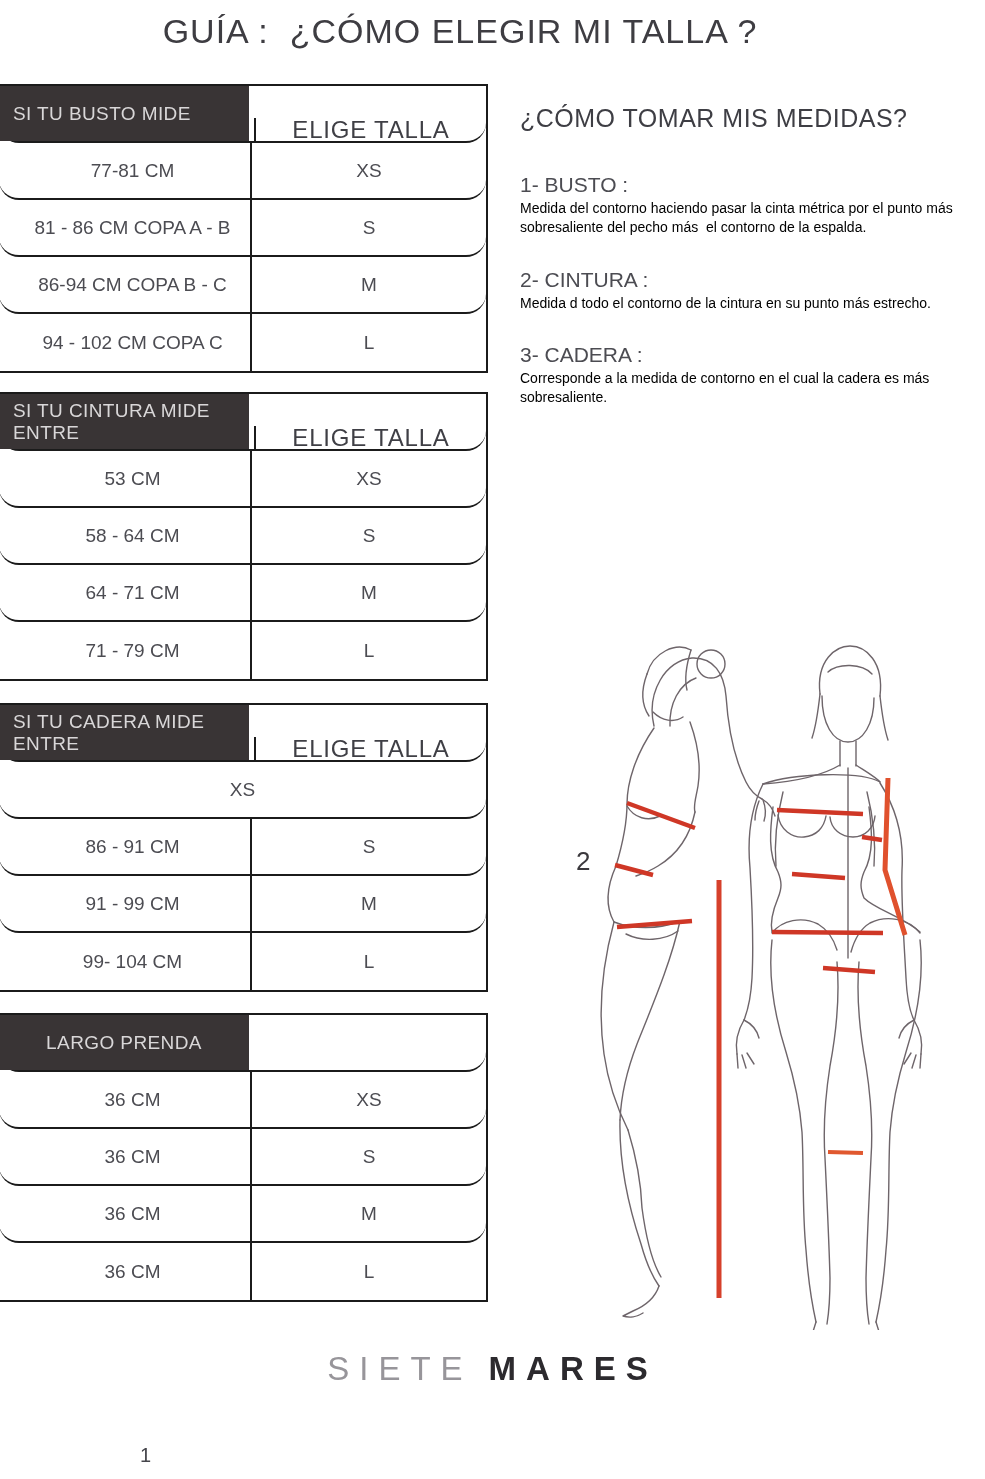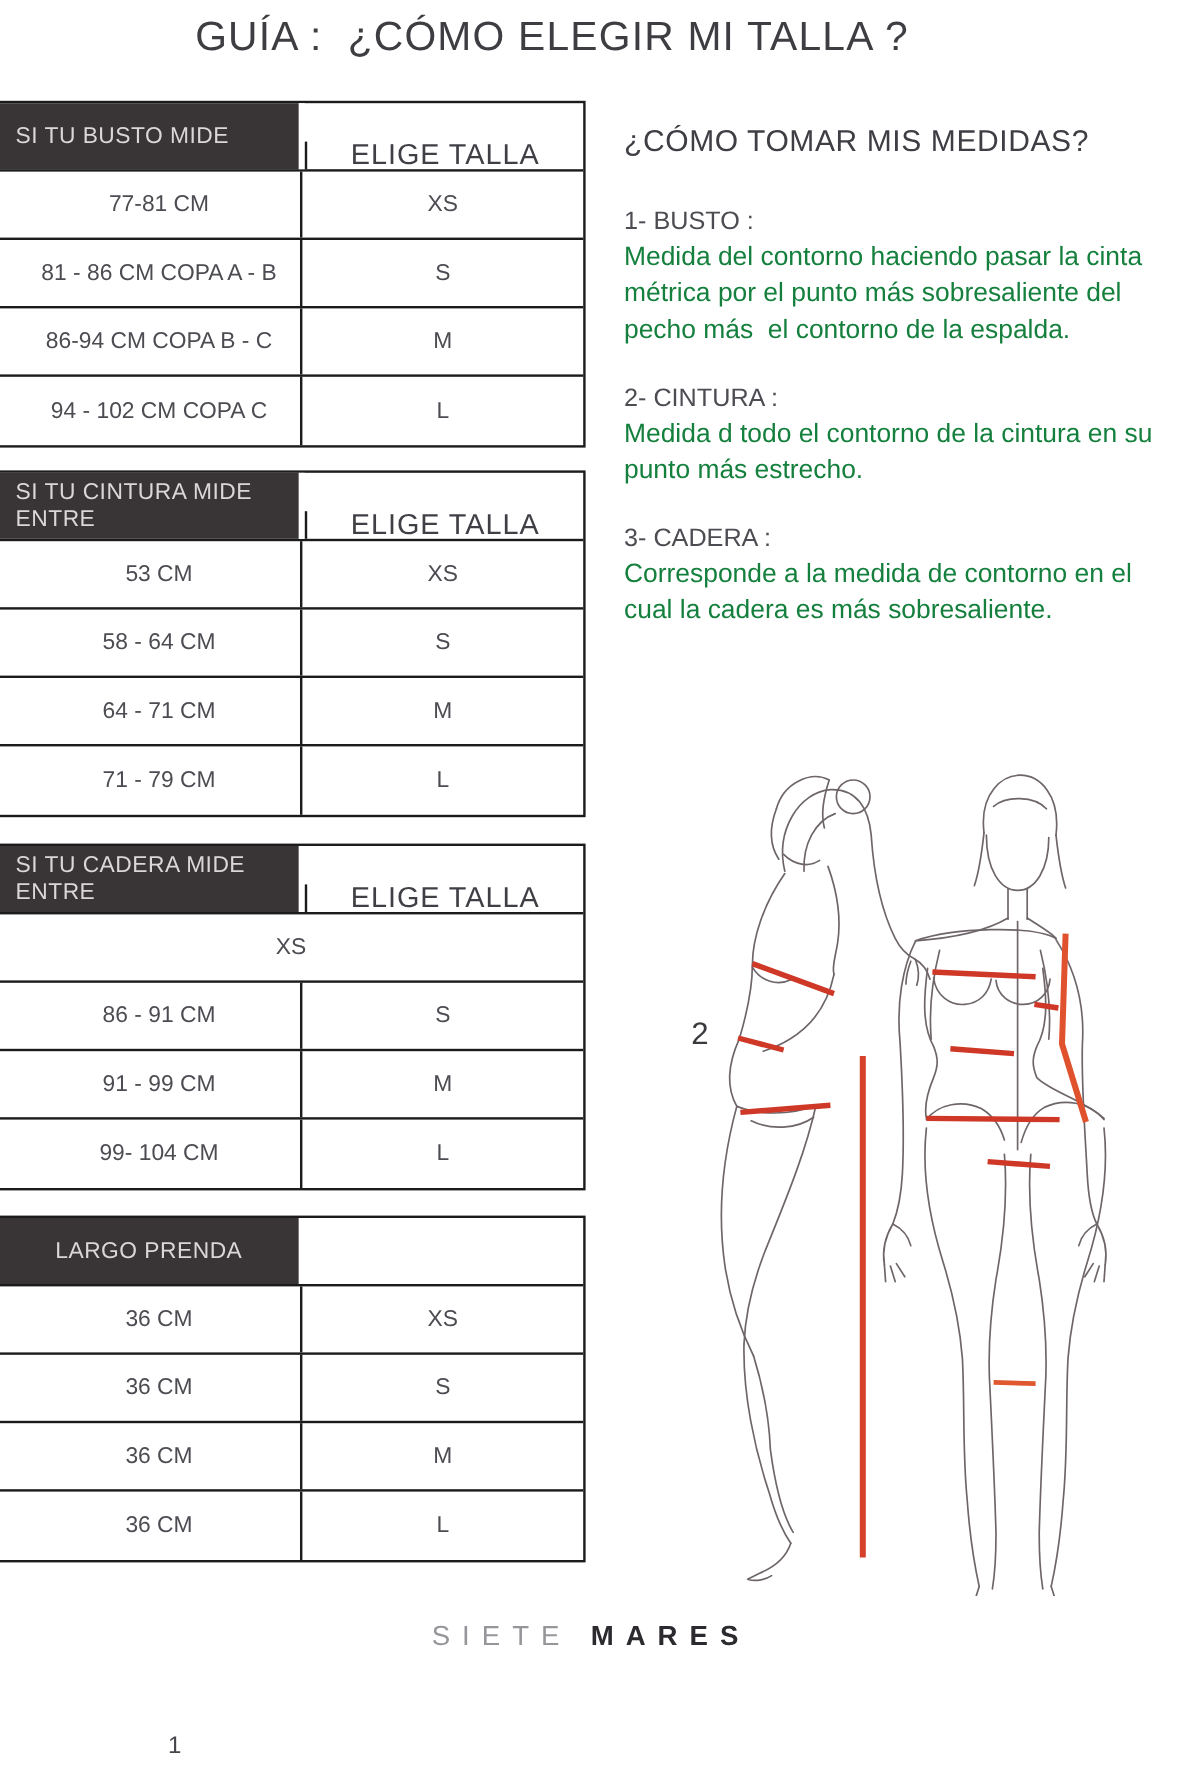--- a/index.html
+++ b/index.html
@@ -10,51 +10,51 @@
   .page-title{
     position:absolute;top:12px;left:0;width:920px;text-align:center;
     font-size:34px;letter-spacing:1px;color:#3e3d42;white-space:pre-wrap;
   }
   
   .size-table{
     position:absolute;left:-3px;width:491px;background:#fff;
     border:2px solid #1b1b1b;box-sizing:border-box;
   }
   .trow{display:flex;height:57px;box-sizing:border-box;}
-  .trow:not(:last-child){border-bottom:2px solid #1b1b1b;}
+  .trow:not(:last-child){border-bottom:2px solid #1b1b1b;border-radius:20px;}
   .hcell-dark{
     width:250px;background:#393435;color:#d9d7d8;display:flex;align-items:center;
     padding-left:14px;font-size:19px;letter-spacing:.4px;box-sizing:border-box;
   }
   .centered-head .hcell-dark{justify-content:center;padding-left:0;}
   .hgap{width:5px;background:#fff;}
   .hcell-light{
     flex:1;border-left:2px solid #1b1b1b;display:flex;align-items:center;justify-content:center;
     font-size:24px;color:#3f3f45;letter-spacing:.8px;margin-top:32px;
   }
   .dcell{display:flex;align-items:center;justify-content:center;font-size:19px;color:#4c4c52;box-sizing:border-box;}
   .c1{width:253px;border-right:2px solid #1b1b1b;padding-left:16px;}
   .c2{flex:1;}
   
   .instructions{position:absolute;left:520px;top:104px;width:452px;}
   .instructions h2{
     font-size:25px;font-weight:normal;letter-spacing:.5px;color:#3e3e44;margin:0 0 40px 0;
   }
   .instructions h3{font-size:21px;font-weight:normal;color:#4c4c52;margin:30px 0 2px 0;}
-  .instructions p{font-size:22px;line-height:1.38;color:#15803d;margin:0;white-space:pre-wrap;}
+  .instructions p{font-size:14px;line-height:1.38;color:#000000;margin:0;white-space:pre-wrap;}
   
   .figure-wrap{position:absolute;left:530px;top:610px;width:455px;height:720px;}
   .sk{fill:none;stroke:#6e656a;stroke-width:1.4;stroke-linecap:round;stroke-linejoin:round;}
   .r1{fill:none;stroke:#cf3726;stroke-width:4.5;}
   .rv{fill:none;stroke:#d6402b;stroke-width:5;}
   .r2{fill:none;stroke:#e0512d;stroke-width:5;stroke-linejoin:miter;}
   .rk{fill:none;stroke:#e0582f;stroke-width:4;}
   .fig-label{position:absolute;left:576px;top:846px;font-size:26px;color:#3b393d;}
   
-  .brand{position:absolute;top:1350px;left:0;width:100%;text-align:center;font-size:23px;letter-spacing:10px;}
+  .brand{position:absolute;top:1350px;left:0;width:100%;text-align:center;font-size:33px;letter-spacing:10px;}
   .brand-first{color:#97959a;font-weight:400;}
   .brand-second{color:#2c2a2e;font-weight:700;margin-left:16px;}
   .page-number{position:absolute;left:140px;top:1444px;font-size:20px;color:#46464c;}
 </style>
 </head>
 <body>
 
 <div class="page-title">GUÍA :  ¿CÓMO ELEGIR MI TALLA ?</div>
 
 <div class="size-table" style="top:84px">

